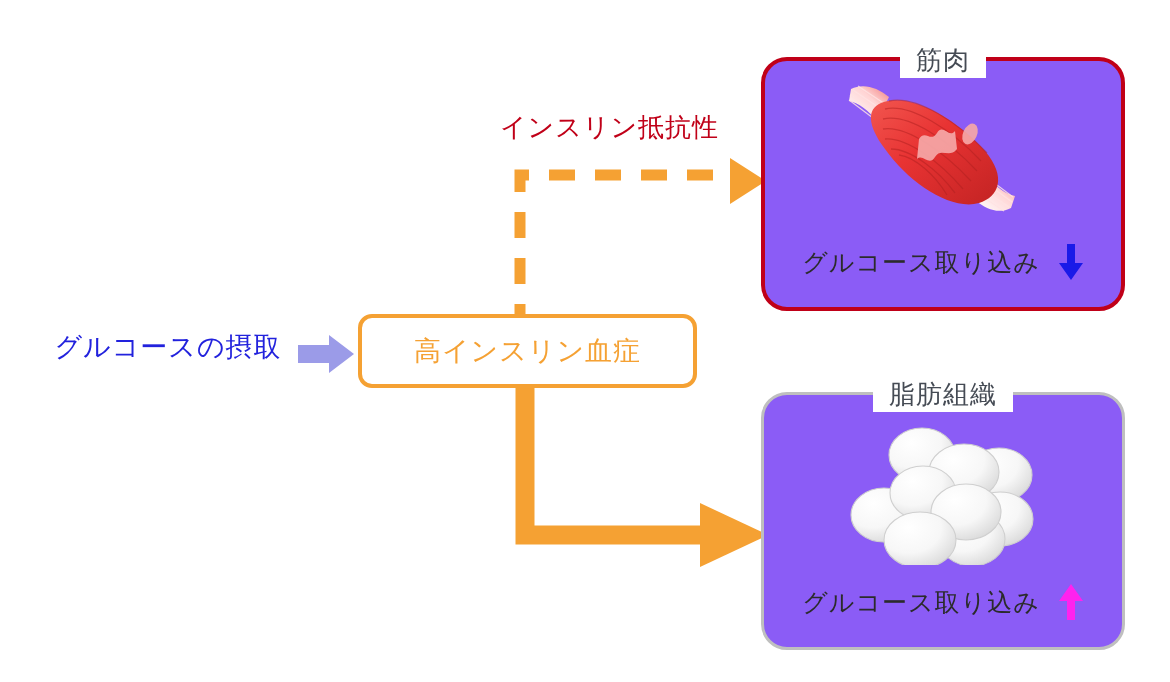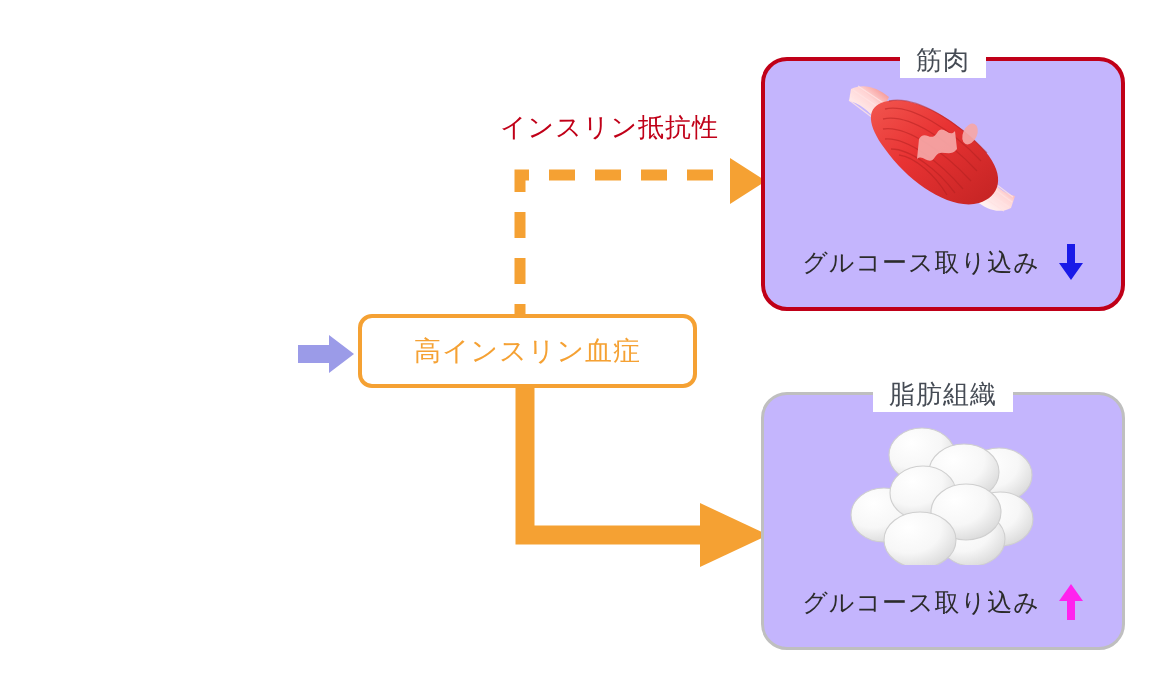--- a/index.html
+++ b/index.html
@@ -61,21 +61,21 @@
     font-size: 26px;
     color: #c00018;
     letter-spacing: 1px;
     white-space: nowrap;
   }
 
   
   .panel {
     box-sizing: border-box;
     border-radius: 26px;
-    background: #c4b5fd;
+    background: #8b5cf6;
   }
   .panel-muscle {
     left: 761px;
     top: 57px;
     width: 364px;
     height: 254px;
     border: 4px solid #c00018;
     z-index: 4;
   }
   .panel-adipose {
@@ -127,20 +127,21 @@
   .fat-art    { left: 848px; top: 415px; width: 215px; height: 150px; z-index: 5; }
 
   
   .connector { left: 0; top: 0; width: 1170px; height: 682px; z-index: 3; pointer-events: none; }
 </style>
 </head>
 <body>
 
 <div id="canvas">
 
+  <div class="abs intake-label">グルコースの摂取</div>
 
   <svg class="abs" style="left:296px; top:332px; width:62px; height:44px;" viewBox="0 0 62 44">
     <path d="M2,13 L33,13 L33,3 L58,22 L33,41 L33,31 L2,31 Z" fill="#9b9be8"></path>
   </svg>
 
   <svg class="abs connector" viewBox="0 0 1170 682">
 
     <path d="M520,330 L520,175 L735,175" stroke="#f5a133" stroke-width="11" fill="none" stroke-dasharray="26 20" stroke-linecap="butt"></path>
 
     <path d="M730,158 L766,181 L730,204 Z" fill="#f5a133"></path>

